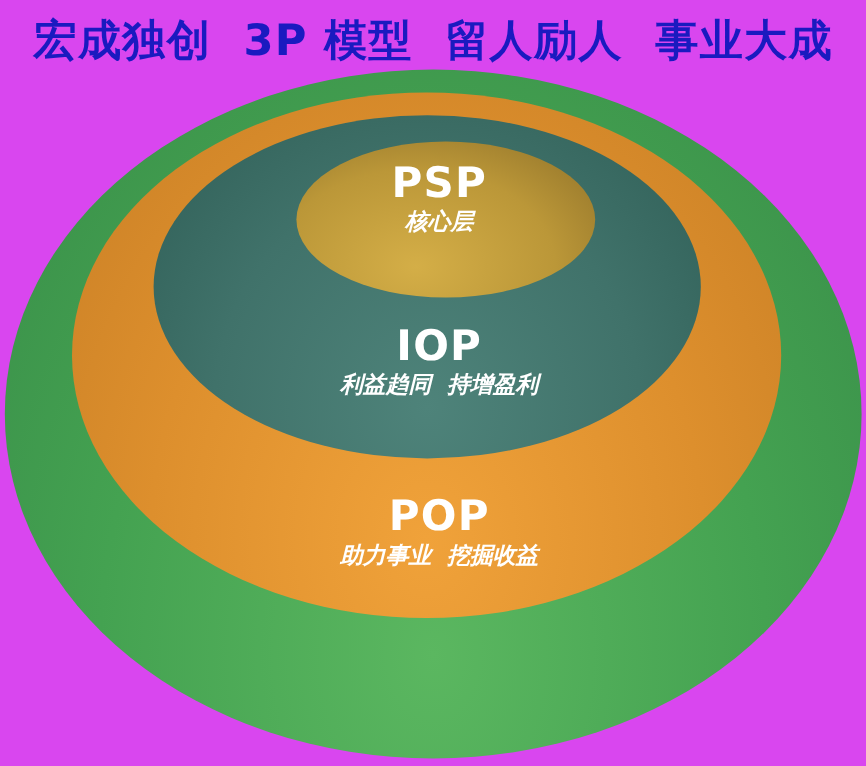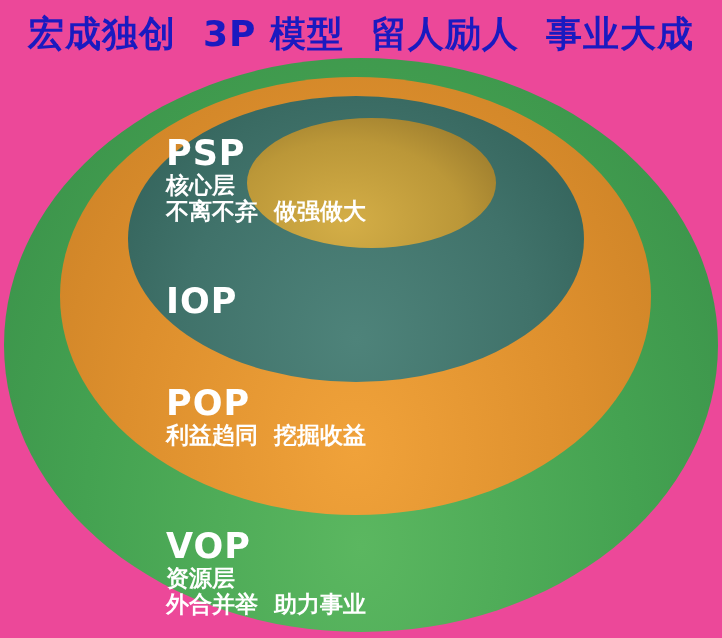--- a/index.html
+++ b/index.html
@@ -6,21 +6,21 @@
     margin: 0;
     padding: 0;
     background: #ffffff;
     font-family: "DejaVu Sans", "Liberation Sans", sans-serif;
   }
   .canvas {
     position: relative;
     width: 722px;
     height: 638px;
     overflow: hidden;
-    background: #ec4899;
+    background: #d946ef;
   }
   .title {
     position: absolute;
     top: 10px;
     left: 0;
     width: 722px;
     text-align: center;
     font-size: 36px;
     font-weight: 800;
     letter-spacing: 1px;
@@ -32,65 +32,62 @@
   }
   .ellipse.vop { left: 4px;   top: 58px;  width: 714px; height: 574px; }
   .ellipse.pop { left: 60px;  top: 77px;  width: 591px; height: 438px; }
   .ellipse.iop { left: 128px; top: 96px;  width: 456px; height: 286px; }
   .ellipse.psp { left: 247px; top: 118px; width: 249px; height: 130px; }
 
   .label-block {
     position: absolute;
     left: 166px;
     width: 400px;
+    text-align: center;
     color: #ffffff;
   }
   .label-block .big {
     font-size: 35px;
     font-weight: 800;
     line-height: 38px;
     letter-spacing: 1px;
   }
   .label-block .sub {
-    font-size: 23px;
+    font-size: 19px;
     font-weight: 700;
     line-height: 26px;
     white-space: pre;
+    font-style: italic;
   }
   .label-block.psp-text { top: 134px; }
-  .label-block.iop-text { top: 282px; }
-  .label-block.pop-text { top: 384px; }
+  .label-block.iop-text { top: 270px; }
+  .label-block.pop-text { top: 412px; }
   .label-block.vop-text { top: 527px; }
 </style>
 </head>
 <body>
 
 <div class="canvas">
 
   <div class="title" style="color: rgb(26, 26, 192);">宏成独创  3P 模型  留人励人  事业大成</div>
 
   <div class="ellipse vop" style="background: radial-gradient(at 50% 85%, rgb(91, 183, 96) 0%, rgb(68, 162, 81) 55%, rgb(56, 140, 72) 100%);"></div>
   <div class="ellipse pop" style="background: radial-gradient(at 50% 85%, rgb(240, 162, 58) 0%, rgb(221, 143, 45) 55%, rgb(200, 127, 37) 100%);"></div>
   <div class="ellipse iop" style="background: radial-gradient(at 50% 85%, rgb(78, 131, 122) 0%, rgb(64, 114, 106) 55%, rgb(47, 94, 86) 100%);"></div>
   <div class="ellipse psp" style="background: radial-gradient(at 40% 80%, rgb(212, 174, 71) 0%, rgb(187, 151, 56) 55%, rgb(141, 111, 40) 100%);"></div>
 
   <div class="label-block psp-text">
     <div class="big">PSP</div>
     <div class="sub">核心层</div>
-    <div class="sub">不离不弃  做强做大</div>
   </div>
 
   <div class="label-block iop-text">
     <div class="big">IOP</div>
+    <div class="sub">利益趋同  持增盈利</div>
   </div>
 
   <div class="label-block pop-text">
     <div class="big">POP</div>
-    <div class="sub">利益趋同  挖掘收益</div>
+    <div class="sub">助力事业  挖掘收益</div>
   </div>
 
-  <div class="label-block vop-text">
-    <div class="big">VOP</div>
-    <div class="sub">资源层</div>
-    <div class="sub">外合并举  助力事业</div>
-  </div>
 
 </div>
 
 </body></html>

